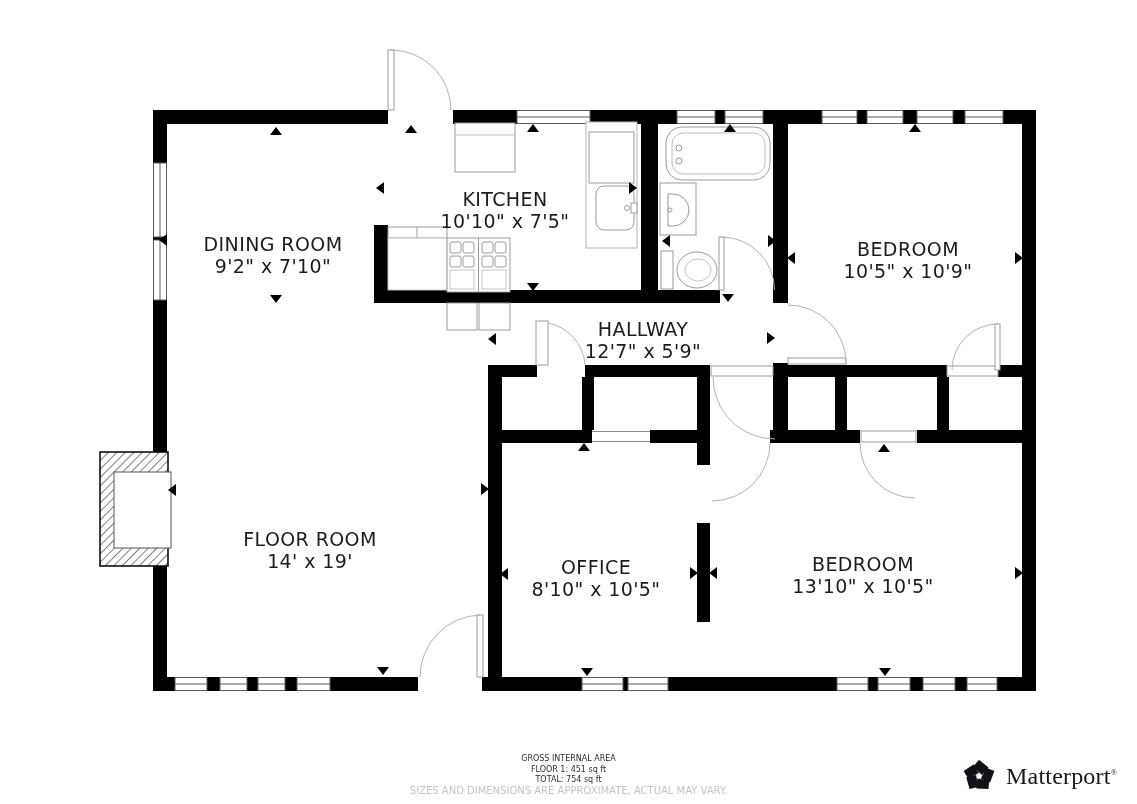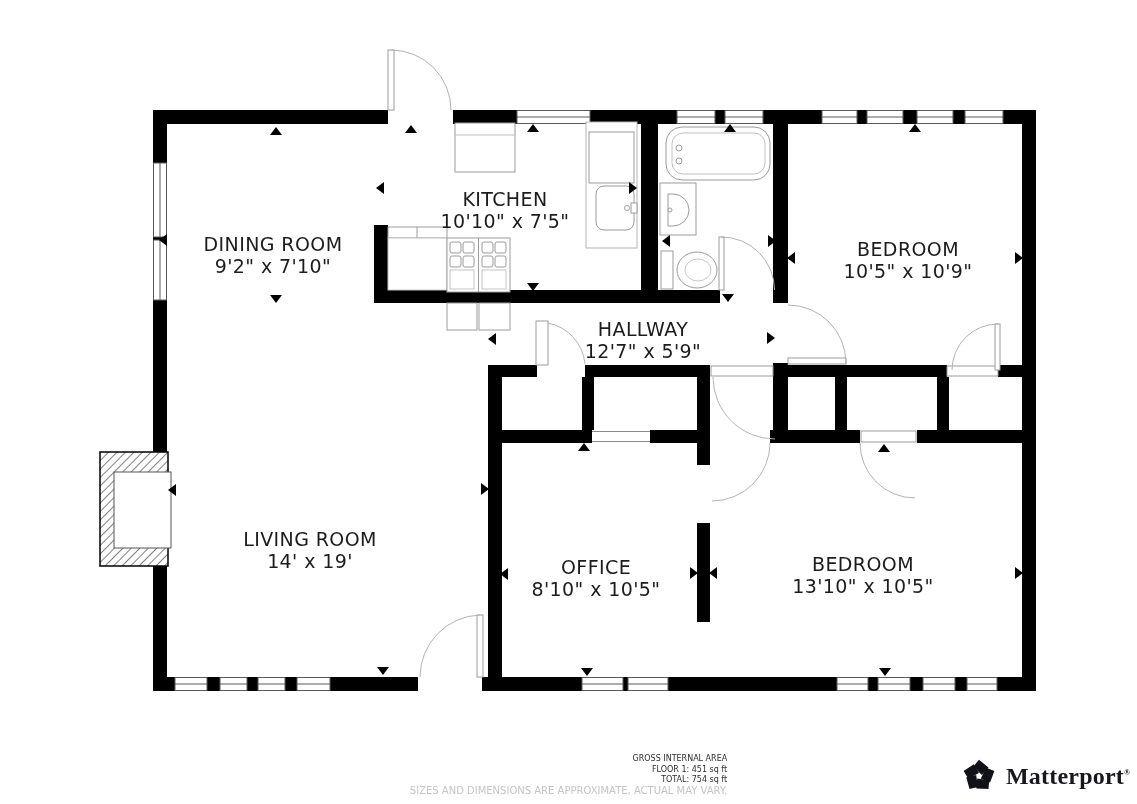--- a/index.html
+++ b/index.html
@@ -1,26 +1,26 @@
 <!DOCTYPE html>
 <html><head>
 <meta charset="utf-8">
 <style>
   html,body{margin:0;padding:0;background:#fff;}
   .canvas{position:relative;width:1137px;height:804px;background:#fff;overflow:hidden;
           font-family:"DejaVu Sans","Liberation Sans",sans-serif;}
   .plan-svg{position:absolute;left:0;top:0;}
   .room-label{position:absolute;transform:translate(-50%,-50%);text-align:center;
               color:#1c1c1c;font-size:19px;line-height:21.5px;letter-spacing:.4px;white-space:nowrap;}
-  .footer{position:absolute;left:50%;top:754px;transform:translateX(-50%);text-align:right;
+  .footer{position:absolute;left:50%;top:754px;transform:translateX(-50%);text-align:center;
           color:#2e2e2e;font-size:8px;line-height:10.5px;white-space:nowrap;}
   .footer .disclaimer{color:#c4c4c4;font-size:10px;}
   .brand{position:absolute;left:960px;top:756px;display:flex;align-items:center;}
   .brand-text{font-family:"Liberation Serif","DejaVu Serif",serif;font-size:24px;color:#17171d;
-              margin-left:8px;letter-spacing:.2px;font-weight:bold;}
+              margin-left:8px;letter-spacing:.2px;}
   .brand-reg{font-size:8px;vertical-align:super;color:#17171d;}
 </style>
 </head>
 <body>
 
 <div class="canvas">
 
 <svg class="plan-svg" width="1137" height="804" viewBox="0 0 1137 804">
   <defs>
     <pattern id="hatch" width="6" height="6" patternUnits="userSpaceOnUse" patternTransform="rotate(45)">
@@ -291,21 +291,21 @@
 </div>
 <div class="room-label" style="left:908px;top:260px">
   <div>BEDROOM</div>
   <div>10'5" x 10'9"</div>
 </div>
 <div class="room-label" style="left:643px;top:340px">
   <div>HALLWAY</div>
   <div>12'7" x 5'9"</div>
 </div>
 <div class="room-label" style="left:310px;top:550px">
-  <div>LIVING ROOM</div>
+  <div>FLOOR ROOM</div>
   <div>14' x 19'</div>
 </div>
 <div class="room-label" style="left:596px;top:578px">
   <div>OFFICE</div>
   <div>8'10" x 10'5"</div>
 </div>
 <div class="room-label" style="left:863px;top:575px">
   <div>BEDROOM</div>
   <div>13'10" x 10'5"</div>
 </div>

